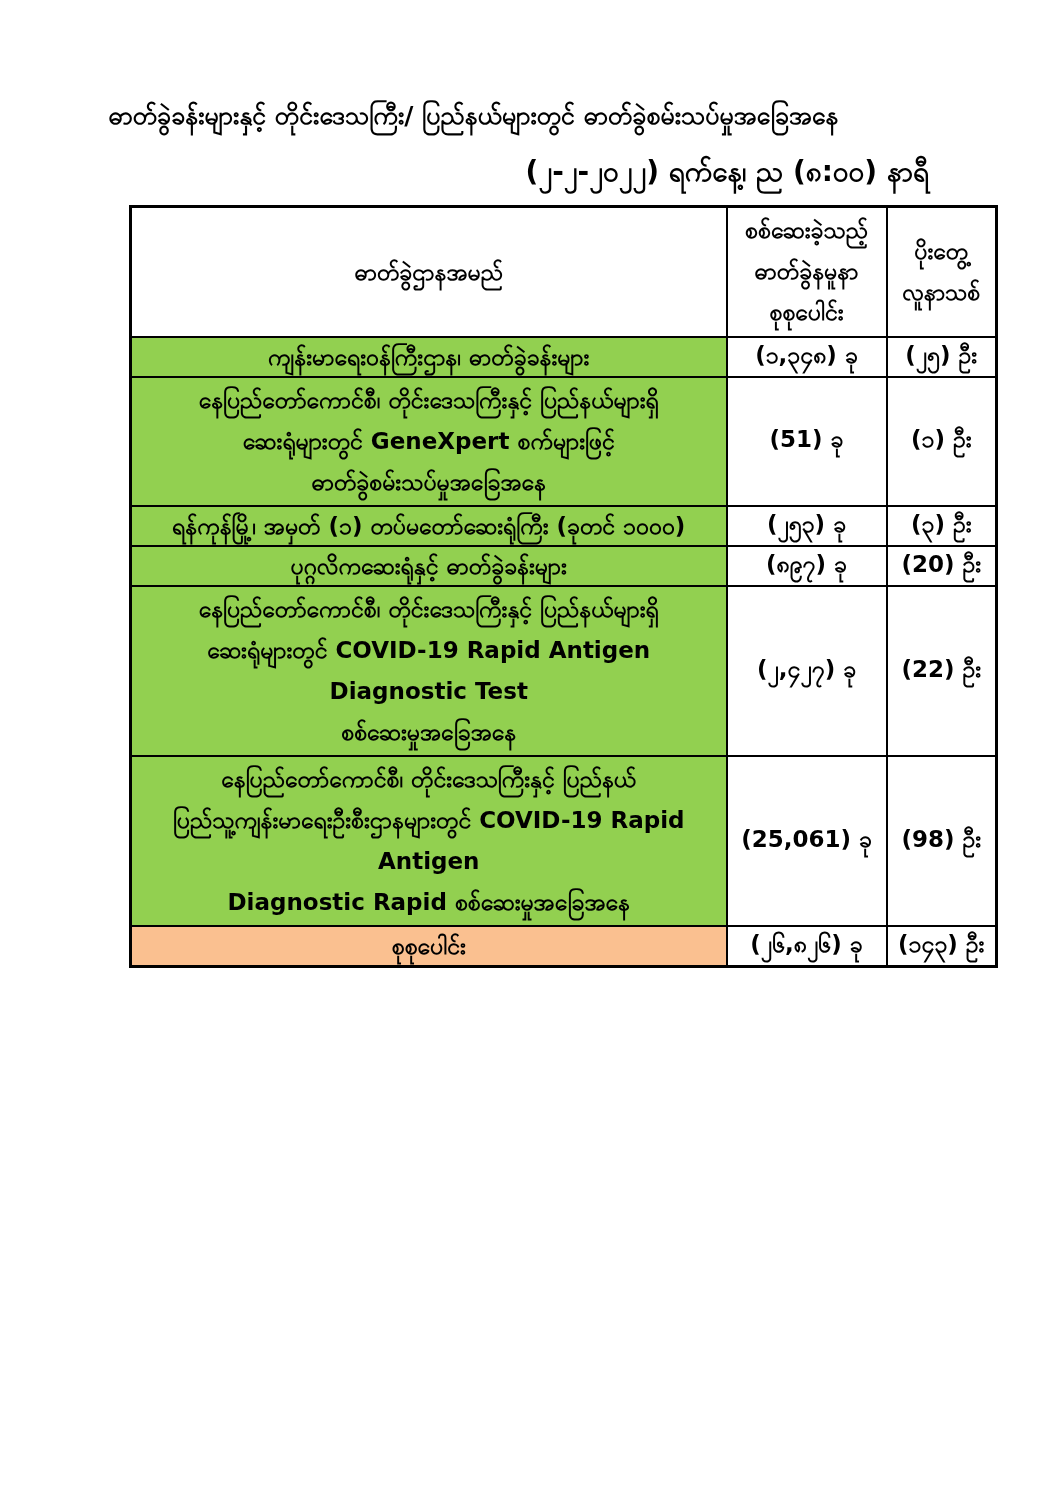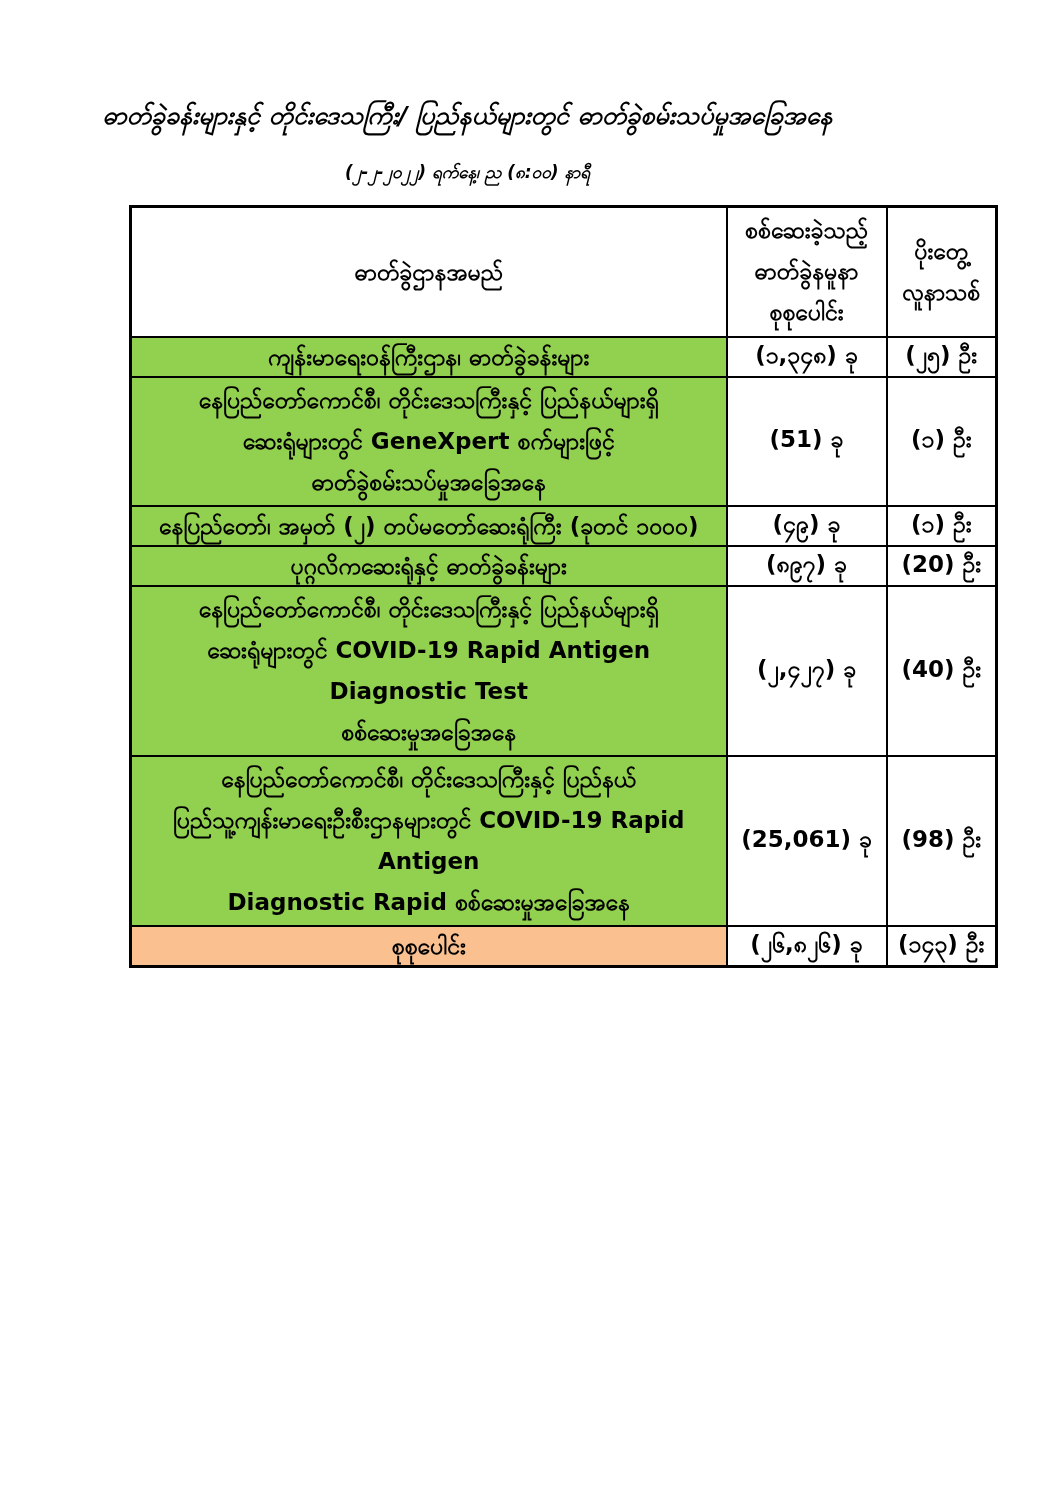--- a/index.html
+++ b/index.html
@@ -16,26 +16,25 @@
   body {
     width: 1061px; height: 1500px;
     background: var(--page-background);
     color: var(--text);
     font-family: "DejaVu Sans", sans-serif;
     font-weight: bold;
     position: relative;
   }
   .title-block {
     position: absolute;
-    top: 92px; left: 12px; width: 911px;
+    top: 92px; left: 18px; width: 911px;
     text-align: center;
-    font-style: italic;
   }
   .title-line1 { font-size: 25px; line-height: 48px; }
-  .title-line2 { font-size: 17px; line-height: 48px; margin-top: 8px; }
+  .title-line2 { font-size: 28px; line-height: 48px; margin-top: 8px; text-align: right; }
 
   table.report-table {
     position: absolute;
     left: 129px; top: 205px;
     width: 866px;
     border-collapse: collapse;
     table-layout: fixed;
     border: 3px solid var(--table-border);
   }
   .report-table th, .report-table td {
@@ -103,40 +102,40 @@
       <td class="cell-green">
         <span class="line">နေပြည်တော်ကောင်စီ၊ တိုင်းဒေသကြီးနှင့် ပြည်နယ်များရှိ</span>
         <span class="line">ဆေးရုံများတွင် GeneXpert စက်များဖြင့်</span>
         <span class="line">ဓာတ်ခွဲစမ်းသပ်မှုအခြေအနေ</span>
       </td>
       <td>(51) ခု</td>
       <td>(၁) ဦး</td>
     </tr>
     <tr class="h-s">
       <td class="cell-green">
-        <span class="one-line">နေပြည်တော်၊ အမှတ် (၂) တပ်မတော်ဆေးရုံကြီး (ခုတင် ၁၀၀၀)</span>
+        <span class="one-line">ရန်ကုန်မြို့၊ အမှတ် (၁) တပ်မတော်ဆေးရုံကြီး (ခုတင် ၁၀၀၀)</span>
       </td>
-      <td>(၄၉) ခု</td>
-      <td>(၁) ဦး</td>
+      <td>(၂၅၃) ခု</td>
+      <td>(၃) ဦး</td>
     </tr>
     <tr class="h-s">
       <td class="cell-green">
         <span class="one-line">ပုဂ္ဂလိကဆေးရုံနှင့် ဓာတ်ခွဲခန်းများ</span>
       </td>
       <td>(၈၉၇) ခု</td>
       <td>(20) ဦး</td>
     </tr>
     <tr class="h-l">
       <td class="cell-green">
         <span class="line">နေပြည်တော်ကောင်စီ၊ တိုင်းဒေသကြီးနှင့် ပြည်နယ်များရှိ</span>
         <span class="line">ဆေးရုံများတွင် COVID-19 Rapid Antigen Diagnostic Test</span>
         <span class="line">စစ်ဆေးမှုအခြေအနေ</span>
       </td>
       <td>(၂,၄၂၇) ခု</td>
-      <td>(40) ဦး</td>
+      <td>(22) ဦး</td>
     </tr>
     <tr class="h-l">
       <td class="cell-green">
         <span class="line">နေပြည်တော်ကောင်စီ၊ တိုင်းဒေသကြီးနှင့် ပြည်နယ်</span>
         <span class="line">ပြည်သူ့ကျန်းမာရေးဦးစီးဌာနများတွင် COVID-19 Rapid Antigen</span>
         <span class="line">Diagnostic Rapid စစ်ဆေးမှုအခြေအနေ</span>
       </td>
       <td>(25,061) ခု</td>
       <td>(98) ဦး</td>
     </tr>

